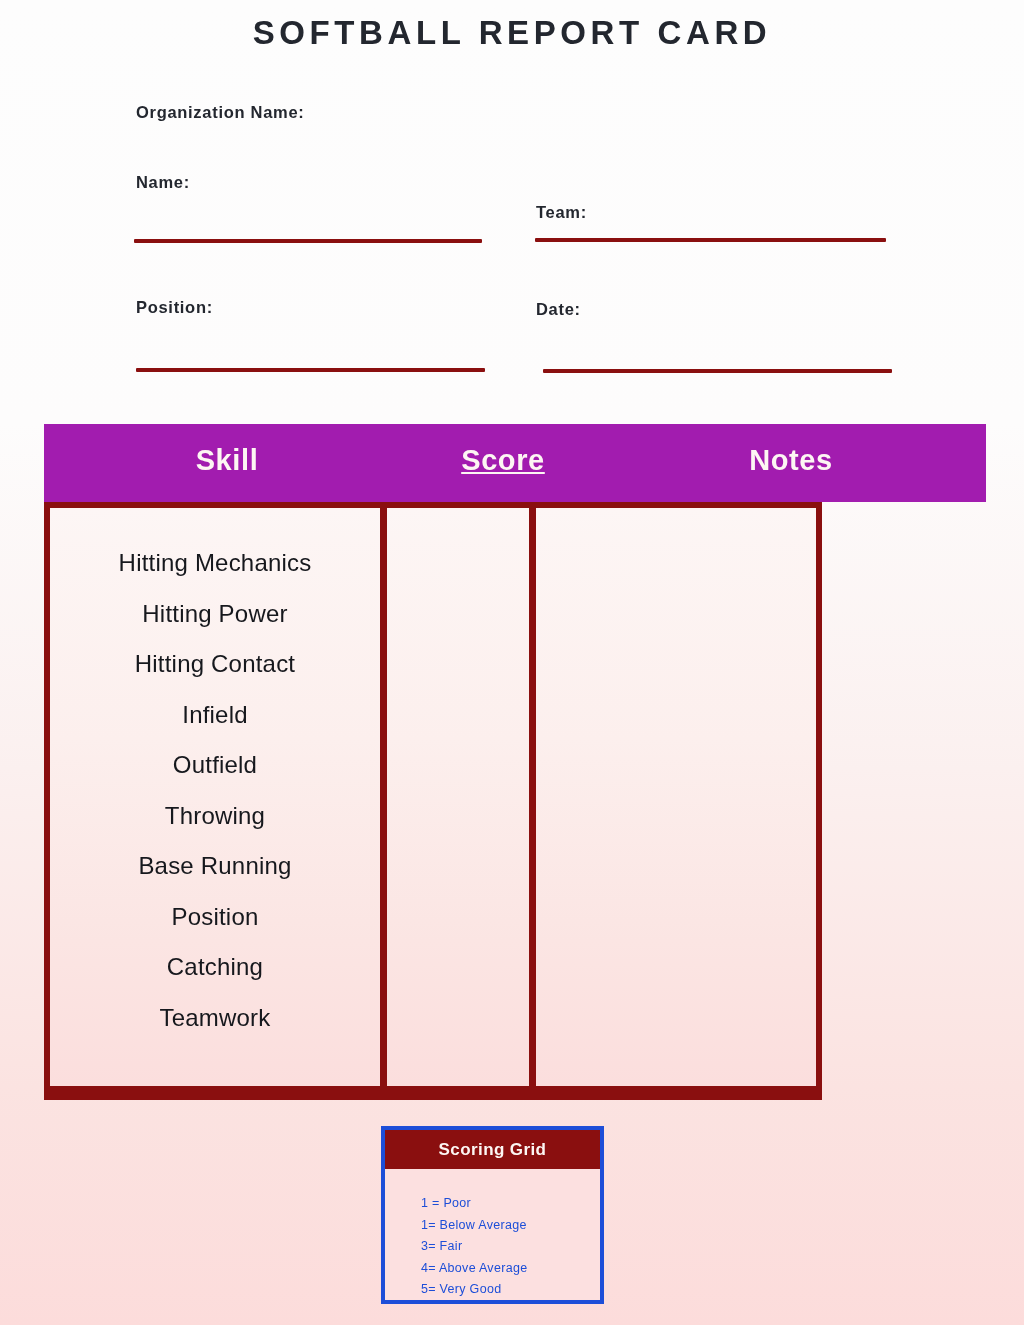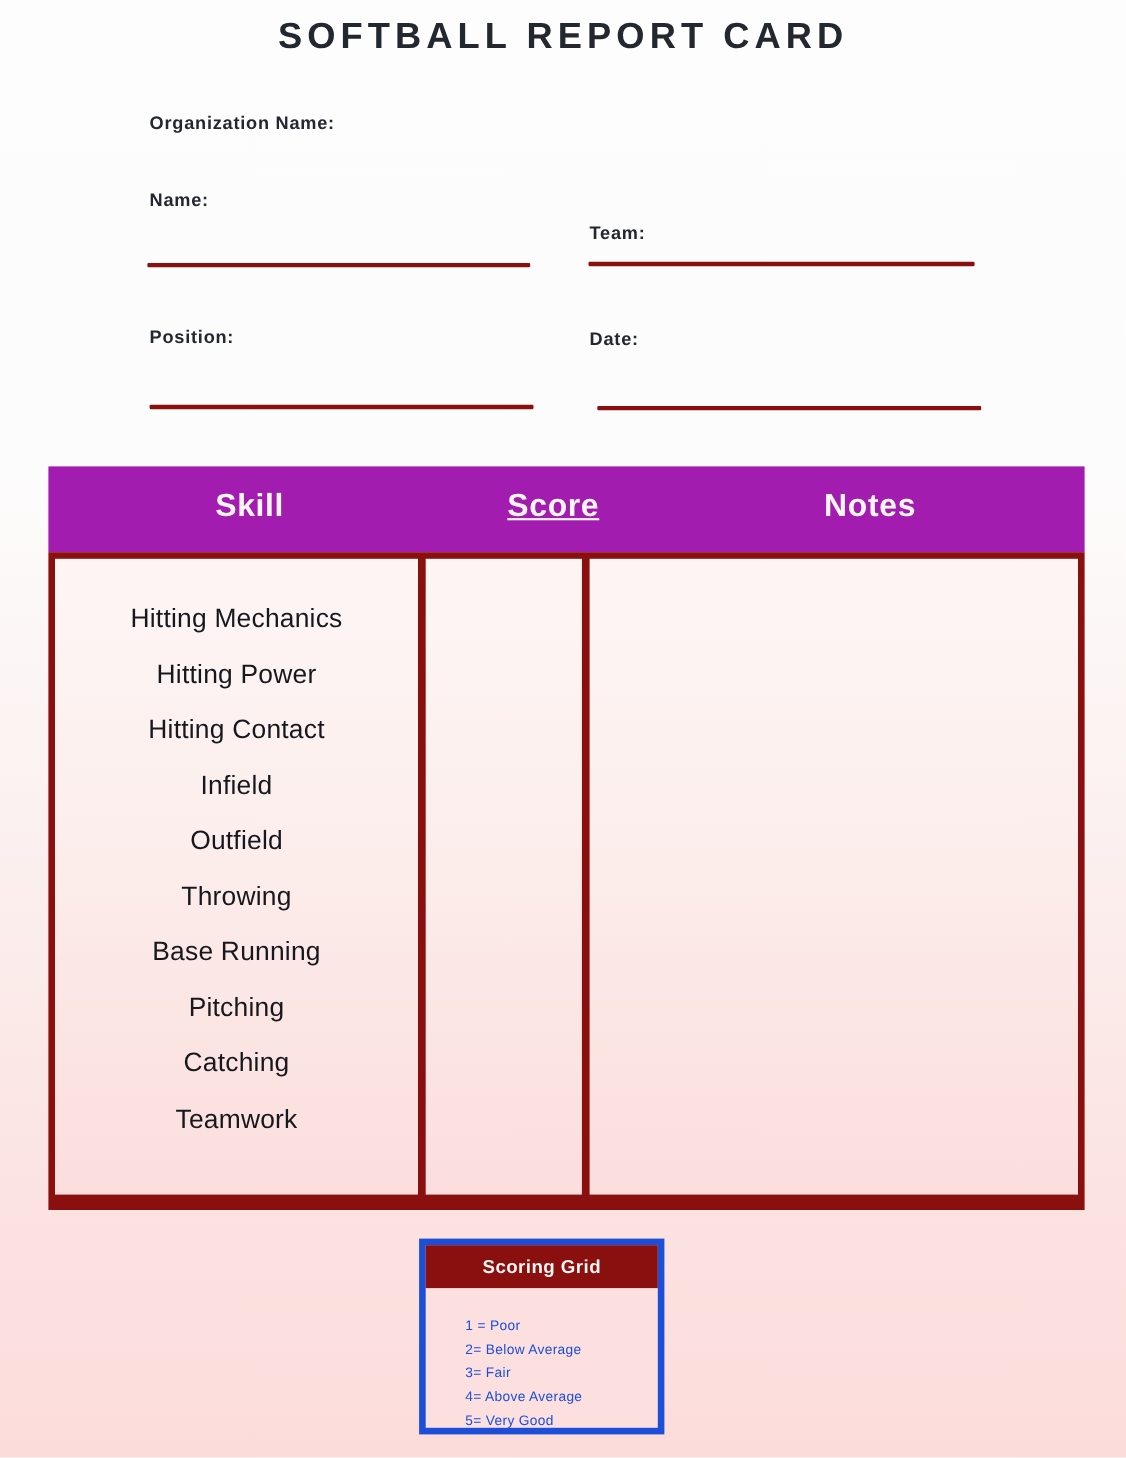--- a/index.html
+++ b/index.html
@@ -90,21 +90,21 @@
     text-align: center;
   }
   #th-skill { left: 0px;   width: 366px; }
   #th-score { left: 366px; width: 186px; text-decoration: underline; }
   #th-notes { left: 552px; width: 390px; }
 
   .table-body {
     position: absolute;
     left: 0;
     top: 78px;
-    width: 942px;
+    width: 778px;
     height: 598px;
     background: #8a0f0f;
     box-sizing: border-box;
     padding: 6px 6px 14px 6px;
     display: flex;
     gap: 7px;
   }
   .cell {
     background: #fdf7f6;
     box-sizing: border-box;
@@ -133,21 +133,21 @@
     white-space: nowrap;
   }
 
   
   .scoring-grid {
     position: absolute;
     left: 381px;
     top: 1126px;
     width: 223px;
     height: 178px;
-    border: 6px solid #1d4ed8;
+    border: 4px solid #1d4ed8;
     box-sizing: border-box;
     background: #fce0e0;
   }
   .sg-head {
     height: 39px;
     background: #8a0f0f;
     color: #fdf6f3;
     font-size: 17px;
     font-weight: bold;
     letter-spacing: 0.4px;
@@ -194,34 +194,34 @@
   <div class="table-body">
 
     <div class="cell cell-skill">
       <div class="skill-item">Hitting Mechanics</div>
       <div class="skill-item">Hitting Power</div>
       <div class="skill-item">Hitting Contact</div>
       <div class="skill-item">Infield</div>
       <div class="skill-item">Outfield</div>
       <div class="skill-item">Throwing</div>
       <div class="skill-item">Base Running</div>
-      <div class="skill-item">Pitching</div>
+      <div class="skill-item">Position</div>
       <div class="skill-item">Catching</div>
       <div class="skill-item">Teamwork</div>
     </div>
 
     <div class="cell cell-score"></div>
 
     <div class="cell cell-notes"></div>
 
   </div>
 </div>
 
 <div class="scoring-grid">
   <div class="sg-head">Scoring Grid</div>
   <div class="sg-body">
     <div class="sg-line">1 = Poor</div>
-    <div class="sg-line">2= Below Average</div>
+    <div class="sg-line">1= Below Average</div>
     <div class="sg-line">3= Fair</div>
     <div class="sg-line">4= Above Average</div>
     <div class="sg-line">5= Very Good</div>
   </div>
 </div>
 
 </body></html>

